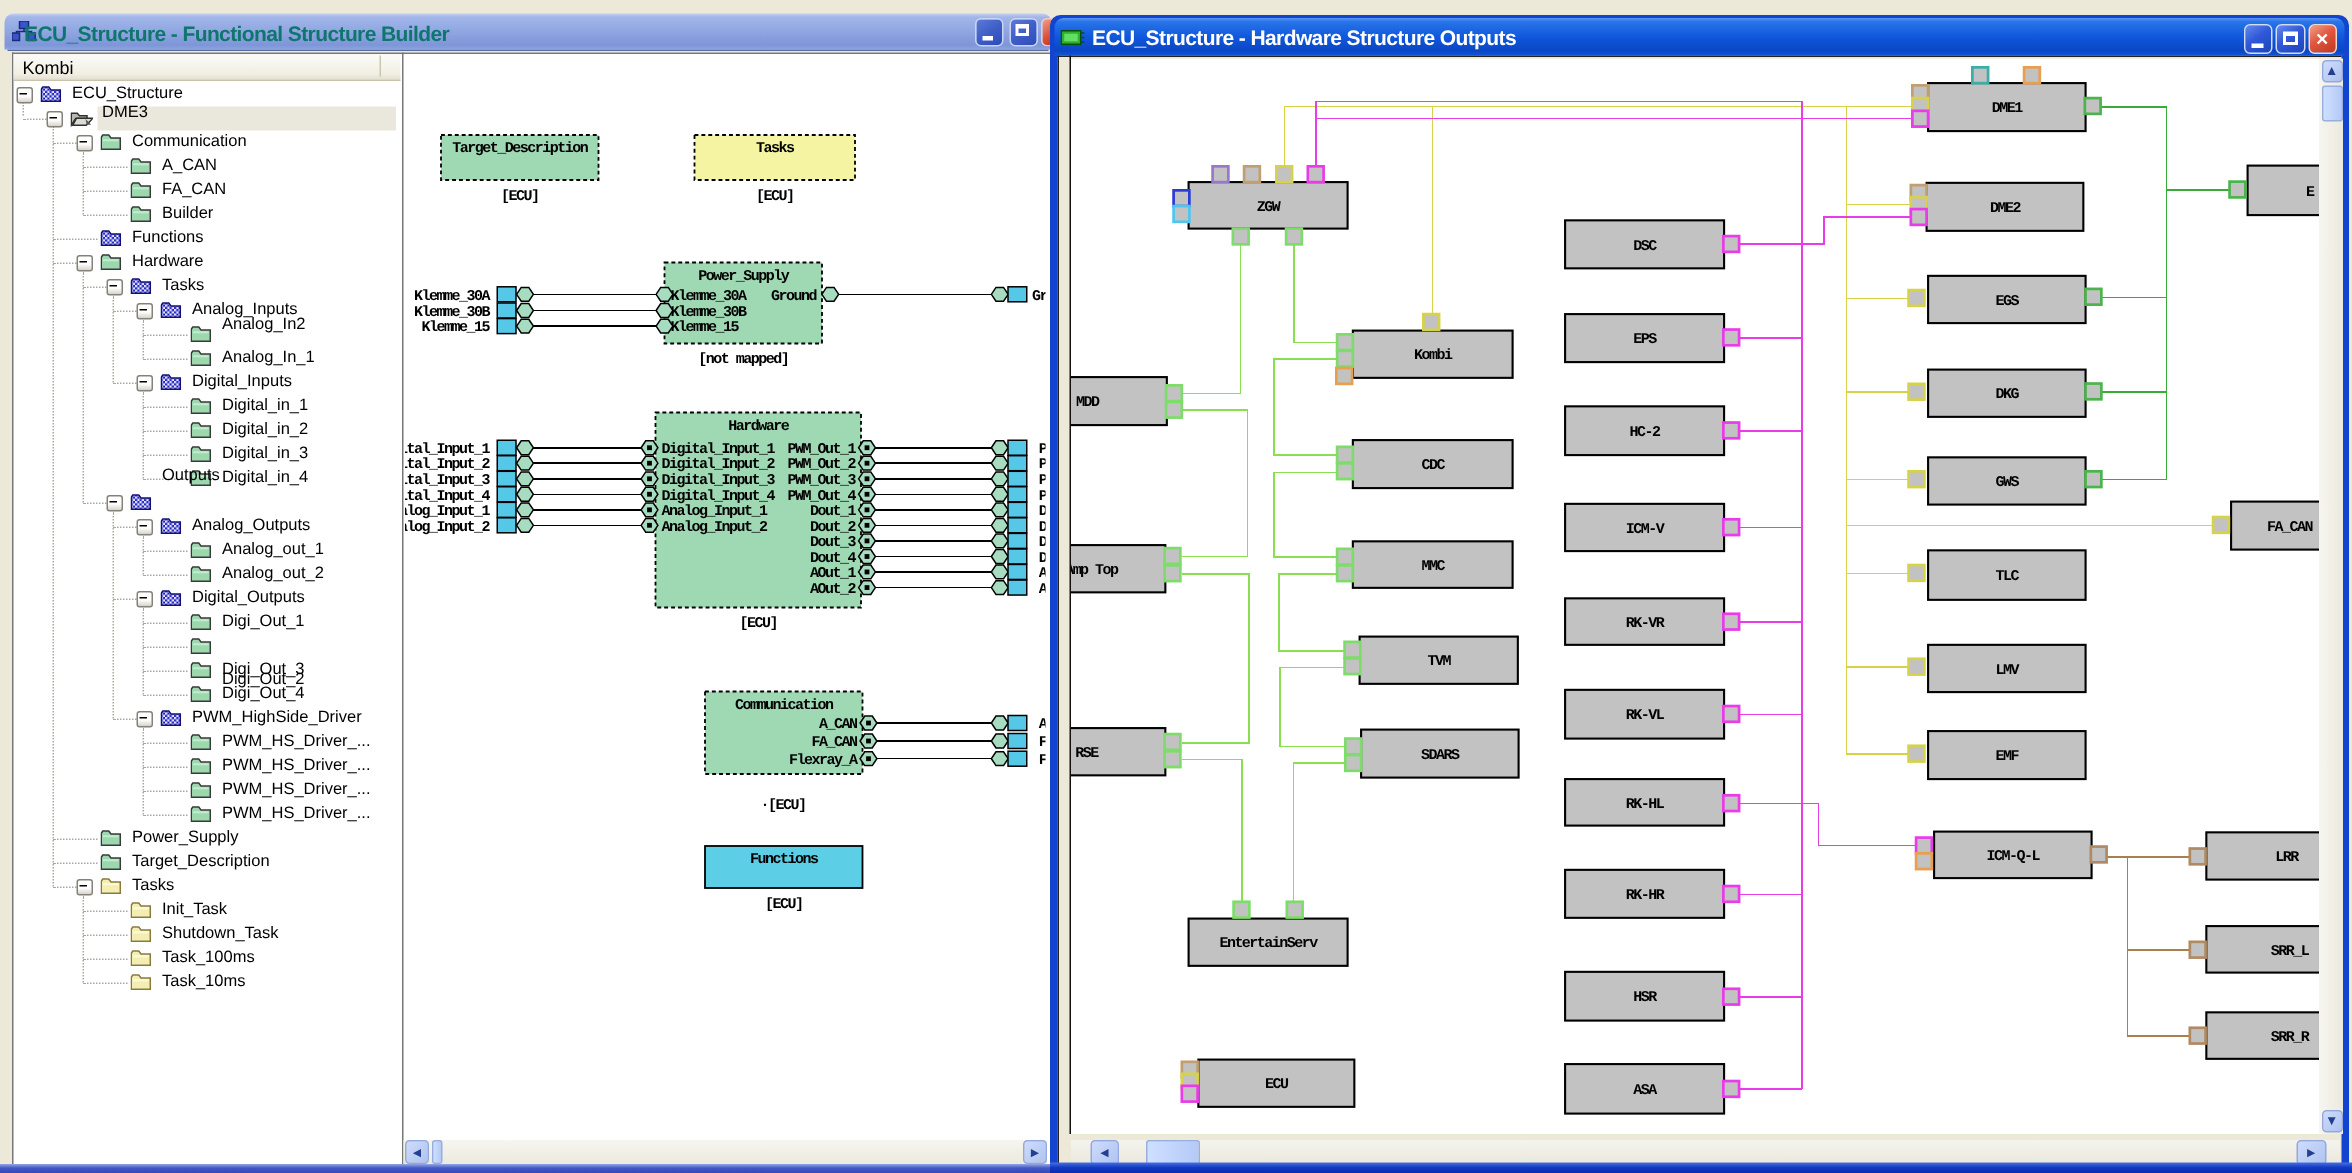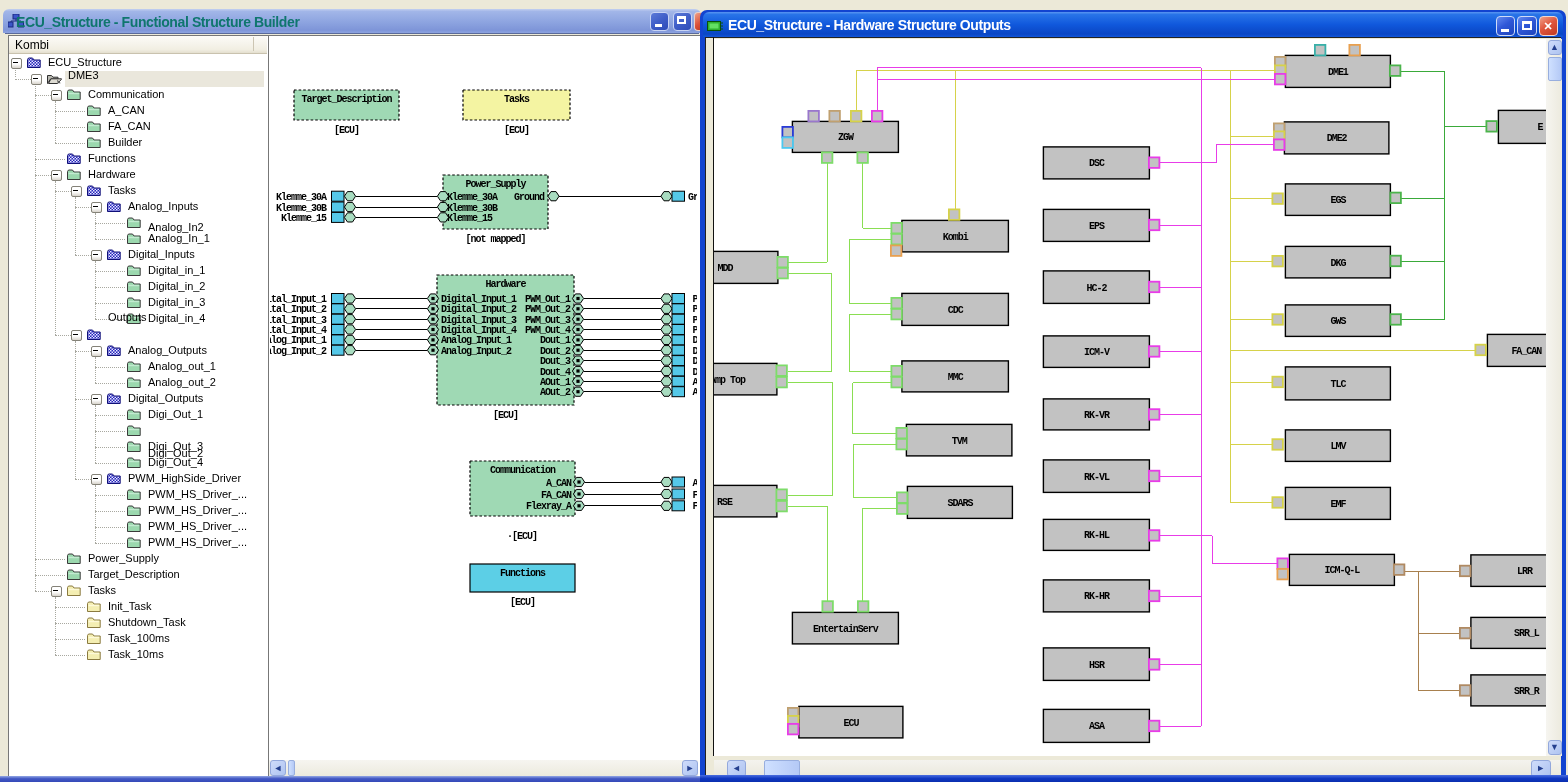--- a/index.html
+++ b/index.html
@@ -136,21 +136,21 @@
         </svg>
       </div>
       <div class="tt" style="left:128px;top:199.5px">Analog_Inputs</div>
       <div style="position:absolute;left:95px;top:222.5px;width:30px;height:1px;border-top:1px dotted #a8a8a0"></div>
       <div style="position:absolute;left:127px;top:215.5px;width:16px;height:13px">
         <svg width="14" height="13" style="position:absolute;left:0;top:0">
           <polygon points="0.5,11.5 0.5,3.5 1.5,2 5.5,2 7,4 13.2,4 13.2,11.5" fill="#9bd8ae" stroke="#3a3a3a" stroke-width="1"></polygon>
           <rect x="1.6" y="4.8" width="10.5" height="1.4" fill="#c2ead0"></rect>
         </svg>
       </div>
-      <div class="tt" style="left:148px;top:221px">Analog_In2</div>
+      <div class="tt" style="left:148px;top:210px">Analog_In2</div>
       <div style="position:absolute;left:95px;top:238.5px;width:30px;height:1px;border-top:1px dotted #a8a8a0"></div>
       <div style="position:absolute;left:127px;top:231.5px;width:16px;height:13px">
         <svg width="14" height="13" style="position:absolute;left:0;top:0">
           <polygon points="0.5,11.5 0.5,3.5 1.5,2 5.5,2 7,4 13.2,4 13.2,11.5" fill="#9bd8ae" stroke="#3a3a3a" stroke-width="1"></polygon>
           <rect x="1.6" y="4.8" width="10.5" height="1.4" fill="#c2ead0"></rect>
         </svg>
       </div>
       <div class="tt" style="left:148px;top:231.5px">Analog_In_1</div>
       <div style="position:absolute;left:75px;top:254.5px;width:16px;height:1px;border-top:1px dotted #a8a8a0"></div>
       <div style="position:absolute;left:91px;top:249.5px;width:9px;height:9px;background:linear-gradient(180deg,#fff 55%,#d8d4cc);border:1px solid #848278;border-radius:2px"></div>

